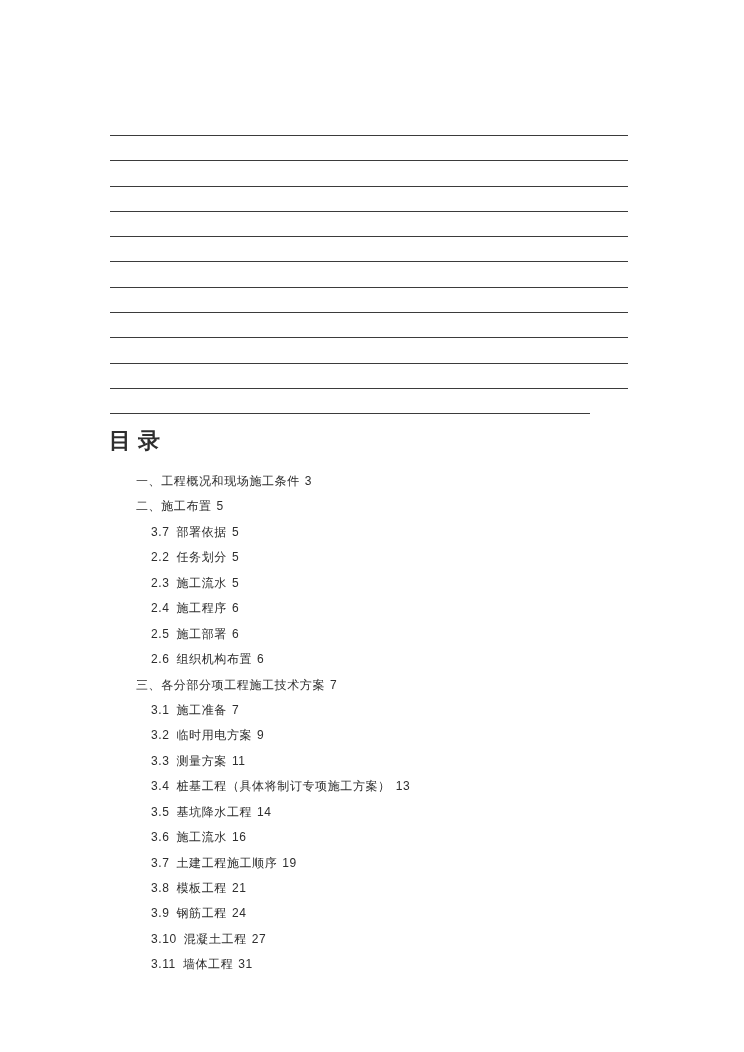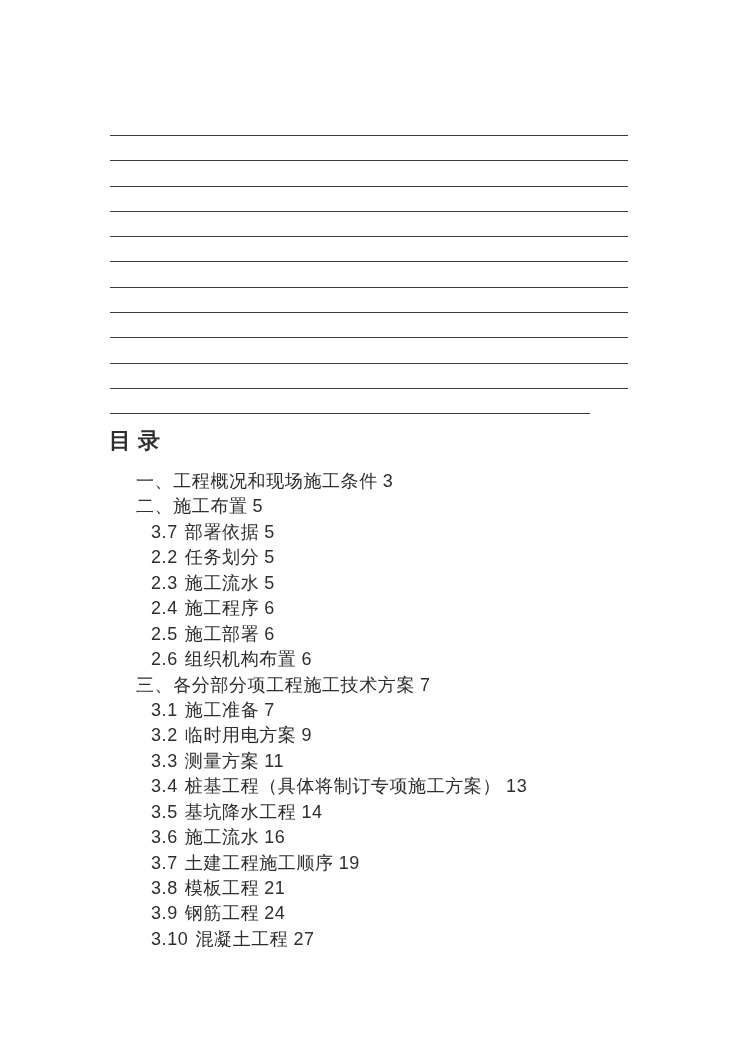--- a/index.html
+++ b/index.html
@@ -56,21 +56,21 @@
   
   .toc-list {
     position: absolute;
     left: 110px;
     top: 433px;
     width: 540px;
   }
   .toc-entry {
     height: 25.45px;
     line-height: 25.45px;
-    font-size: 18px;
+    font-size: 12px;
     letter-spacing: 0.6px;
     white-space: nowrap;
     color: var(--text);
   }
   .toc-entry.level-1 { padding-left: 26px; }
   .toc-entry.level-2 { padding-left: 41px; }
   .toc-num { display: inline; }
   .toc-entry.level-2 .toc-num { margin-right: 7px; }
   .toc-page { margin-left: 5px; }
 </style>
@@ -106,14 +106,15 @@
       <div class="toc-entry level-2"><span class="toc-num">3.1</span><span class="toc-title">施工准备</span><span class="toc-page">7</span></div>
       <div class="toc-entry level-2"><span class="toc-num">3.2</span><span class="toc-title">临时用电方案</span><span class="toc-page">9</span></div>
       <div class="toc-entry level-2"><span class="toc-num">3.3</span><span class="toc-title">测量方案</span><span class="toc-page">11</span></div>
       <div class="toc-entry level-2"><span class="toc-num">3.4</span><span class="toc-title">桩基工程（具体将制订专项施工方案）</span><span class="toc-page">13</span></div>
       <div class="toc-entry level-2"><span class="toc-num">3.5</span><span class="toc-title">基坑降水工程</span><span class="toc-page">14</span></div>
       <div class="toc-entry level-2"><span class="toc-num">3.6</span><span class="toc-title">施工流水</span><span class="toc-page">16</span></div>
       <div class="toc-entry level-2"><span class="toc-num">3.7</span><span class="toc-title">土建工程施工顺序</span><span class="toc-page">19</span></div>
       <div class="toc-entry level-2"><span class="toc-num">3.8</span><span class="toc-title">模板工程</span><span class="toc-page">21</span></div>
       <div class="toc-entry level-2"><span class="toc-num">3.9</span><span class="toc-title">钢筋工程</span><span class="toc-page">24</span></div>
       <div class="toc-entry level-2"><span class="toc-num">3.10</span><span class="toc-title">混凝土工程</span><span class="toc-page">27</span></div>
+      <div class="toc-entry level-2"><span class="toc-num">3.11</span><span class="toc-title">墙体工程</span><span class="toc-page">31</span></div>
     </div>
 </div>
 
 </body></html>

